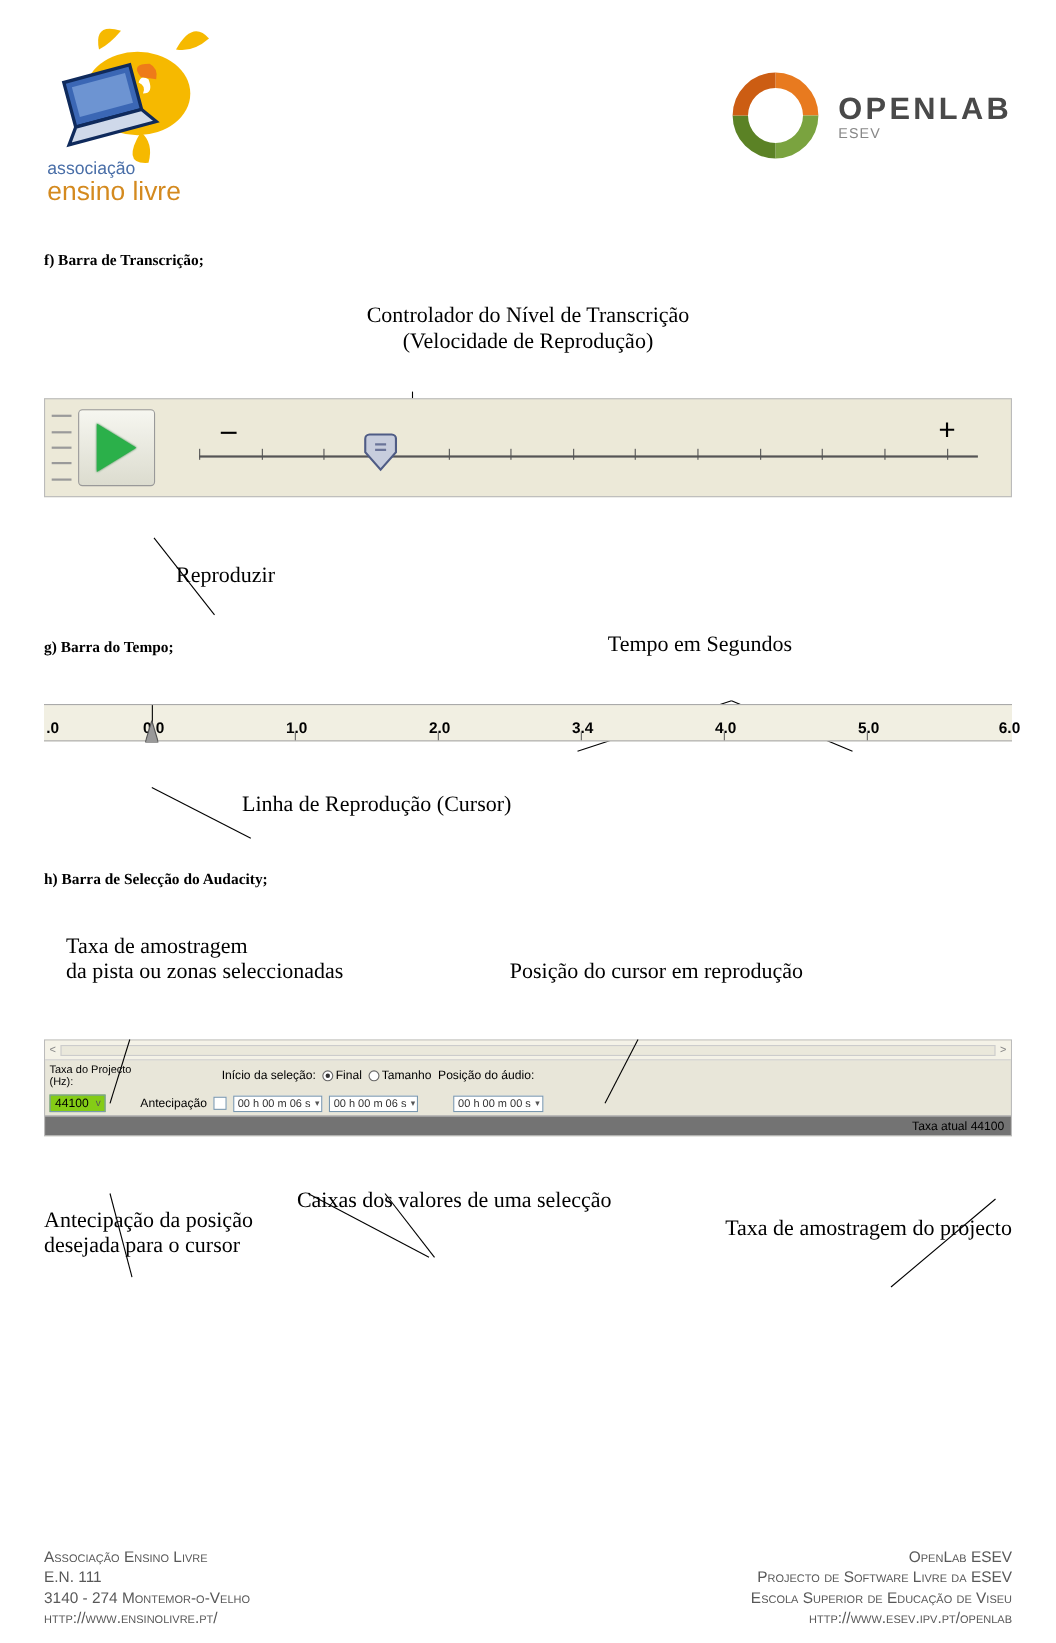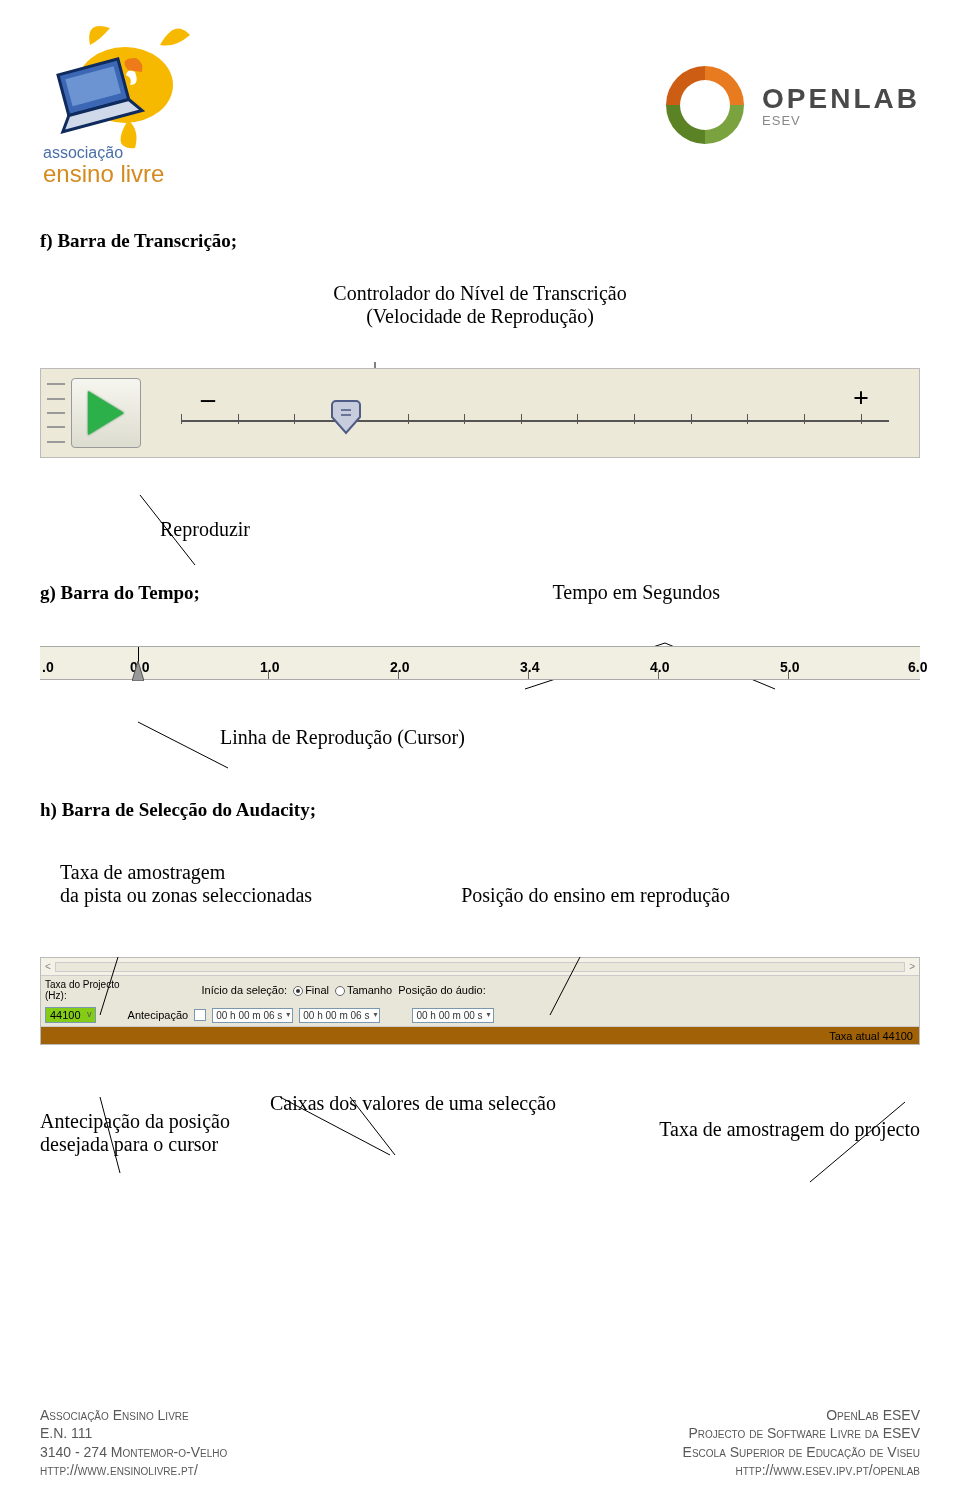--- a/index.html
+++ b/index.html
@@ -18,21 +18,21 @@
     align-items: flex-start;
     padding: 10px 40px 0 40px;
     height: 200px;
   }
   .logo-left { width: 180px; height: 180px; }
   .logo-right { display: flex; align-items: center; gap: 12px; margin-top: 50px; }
   .openlab-text { font-family: Arial, sans-serif; font-weight: 700; font-size: 28px; letter-spacing: 2px; color: #494949; }
   .openlab-sub { font-family: Arial, sans-serif; font-size: 13px; color: #888; letter-spacing: 1px; margin-top: -2px; }
 
   .content { padding: 0 40px; }
-  .section-title { font-weight: bold; font-size: 19px; margin-top: 30px; }
+  .section-title { font-weight: bold; font-size: 14px; margin-top: 30px; }
   .caption-block { margin: 15px 0 5px 0; }
 
   .toolbar-img {
     width: 880px;
     height: 90px;
     background: #ece9d8;
     border: 1px solid #bbb;
     margin: 8px auto;
     position: relative;
     display: flex;
@@ -119,21 +119,21 @@
   }
   .timebox {
     background: #fff; border: 1px solid #7a98af;
     padding: 1px 10px 1px 3px; font-size: 10px; color: #333;
     position: relative;
   }
   .timebox::after { content: "▾"; position: absolute; right: 2px; font-size: 8px; color: #555; }
   .sel-footer {
     height: 18px; border-top: 1px solid #ccc;
     display: flex; justify-content: flex-end; align-items: center;
-    padding: 0 6px; background: #a16207;
+    padding: 0 6px; background: #737373;
   }
   .footer {
     position: absolute; bottom: 15px; left: 40px; right: 40px;
     display: flex; justify-content: space-between;
     font-family: Arial, sans-serif; font-size: 14px; font-variant: small-caps;
     color: #585858;
   }
   .footer .col-right { text-align: right; }
   .footer .line { line-height: 1.3; }
 
@@ -269,21 +269,21 @@
     <div style="margin:46px 0 0 180px;">Linha de Reprodução (Cursor)</div>
   </div>
 
   <div class="section-title" style="margin-top:50px;">h) Barra de Selecção do Audacity;</div>
 
   <div class="two-col" style="margin-top:40px;">
     <div>
       <div>Taxa de amostragem</div>
       <div>da pista ou zonas seleccionadas</div>
     </div>
-    <div style="margin-right:170px; align-self:flex-end;">Posição do ensino em reprodução</div>
+    <div style="margin-right:170px; align-self:flex-end;">Posição do cursor em reprodução</div>
   </div>
 
   <div style="position:relative;">
     <svg class="connector" style="left:60px; top:0;" width="20" height="60">
         <line x1="18" y1="0" x2="0" y2="58" stroke="#000"></line>
       </svg>
     <svg class="connector" style="left:510px; top:0;" width="40" height="60">
         <line x1="30" y1="0" x2="0" y2="58" stroke="#000"></line>
       </svg>
 

